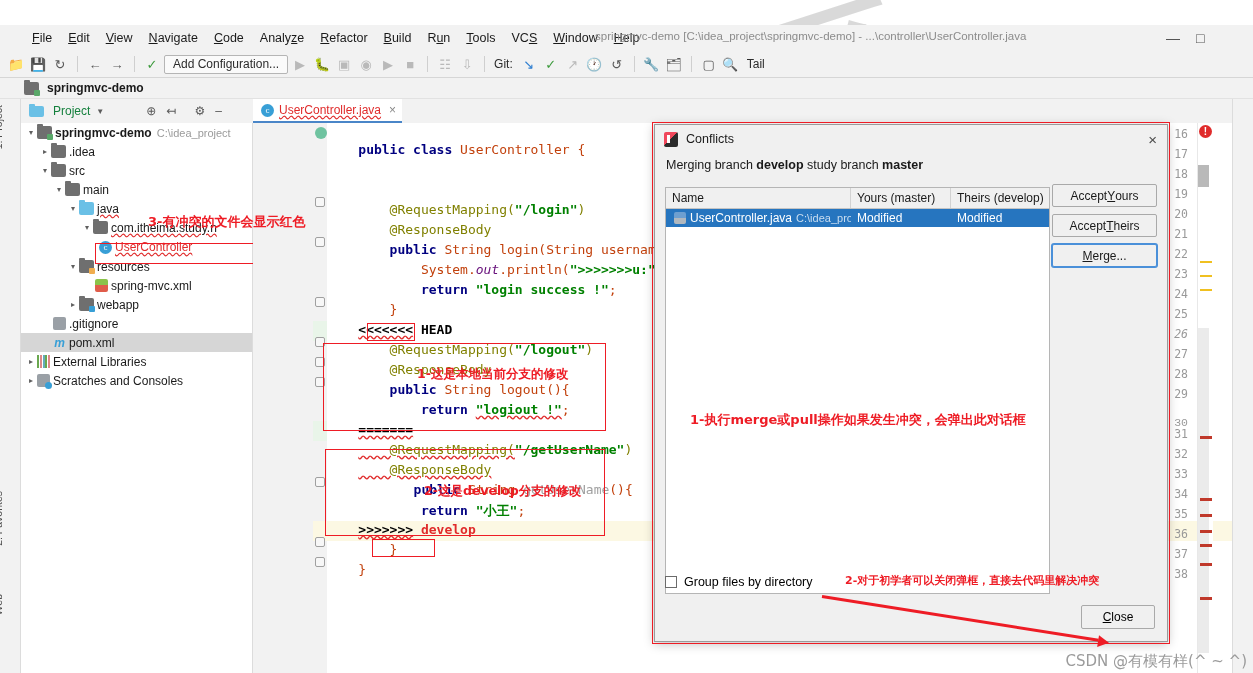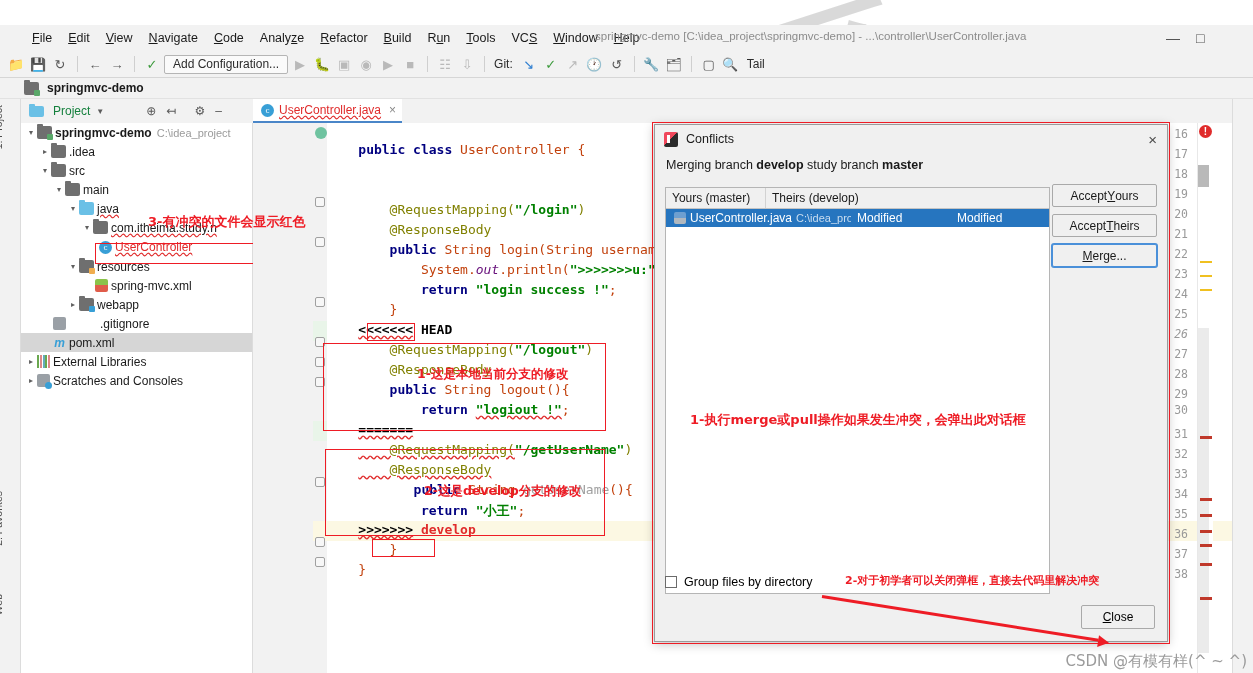--- a/index.html
+++ b/index.html
@@ -382,21 +382,21 @@
   </div>
   <div class="trow" style="padding-left:74px;">
     <span class="xmlfile"></span>
     <span>spring-mvc.xml</span>
   </div>
   <div class="trow" style="padding-left:46px;">
     <span class="arrow">▸</span>
     <span class="ficon folder web"></span>
     <span>webapp</span>
   </div>
-  <div class="trow" style="padding-left:32px;gap:31px;">
+  <div class="trow" style="padding-left:32px;">
     <span class="dotfile"></span>
     <span>.gitignore</span>
   </div>
   <div class="trow sel" style="padding-left:32px;">
     <span class="mfile">m</span>
     <span>pom.xml</span>
   </div>
   <div class="trow" style="padding-left:4px;">
     <span class="arrow">▸</span>
     <span class="libicon"></span>
@@ -447,21 +447,21 @@
   <div class="lnum" style="top:84px;">20</div>
   <div class="lnum" style="top:104px;">21</div>
   <div class="lnum" style="top:124px;">22</div>
   <div class="lnum" style="top:144px;">23</div>
   <div class="lnum" style="top:164px;">24</div>
   <div class="lnum" style="top:184px;">25</div>
   <div class="lnum" style="top:204px;font-style:italic;">26</div>
   <div class="lnum" style="top:224px;">27</div>
   <div class="lnum" style="top:244px;">28</div>
   <div class="lnum" style="top:264px;">29</div>
-  <div class="lnum" style="top:280px;">30</div>
+  <div class="lnum" style="top:293px;font-family:Liberation Mono, monospace;">30</div>
   <div class="lnum" style="top:304px;">31</div>
   <div class="lnum" style="top:324px;">32</div>
   <div class="lnum" style="top:344px;">33</div>
   <div class="lnum" style="top:364px;">34</div>
   <div class="lnum" style="top:384px;">35</div>
   <div class="lnum" style="top:404px;">36</div>
   <div class="lnum" style="top:424px;">37</div>
   <div class="lnum" style="top:444px;">38</div>
 
   <div class="codeline" style="top:4px;">
@@ -554,20 +554,21 @@
   </div>
   <div class="dlg-x">×</div>
 
   <div class="dlg-sub">
     <span>Merging branch </span><b>develop</b><span> study branch </span><b>master</b>
   </div>
 
   <div class="tblwrap">
     <div class="tbl">
       <div class="thead">
+        <div class="th c1">Name</div>
         <div class="th c2">Yours (master)</div>
         <div class="th c3">Theirs (develop)</div>
       </div>
       <div class="tbody">
         <div class="trw">
           <div class="c1">
             <span class="javaic"></span>
             <span>UserController.java</span>
             <span class="pathmuted">C:\idea_proj</span>
           </div>

